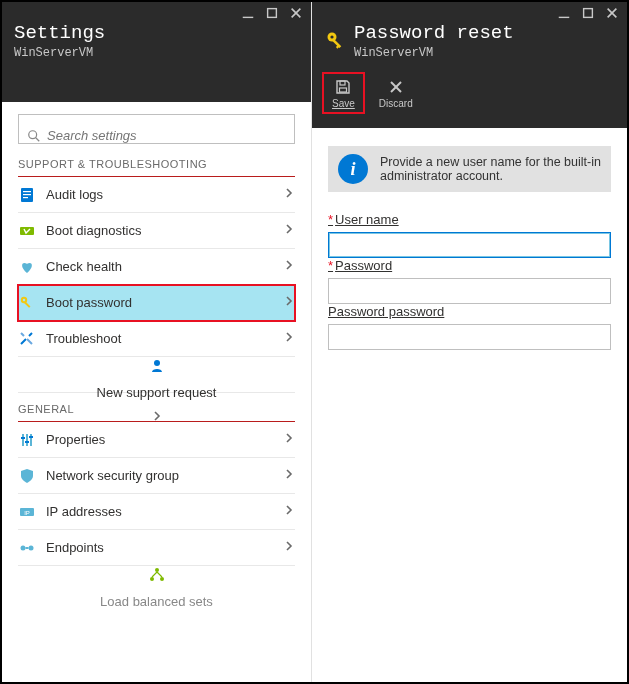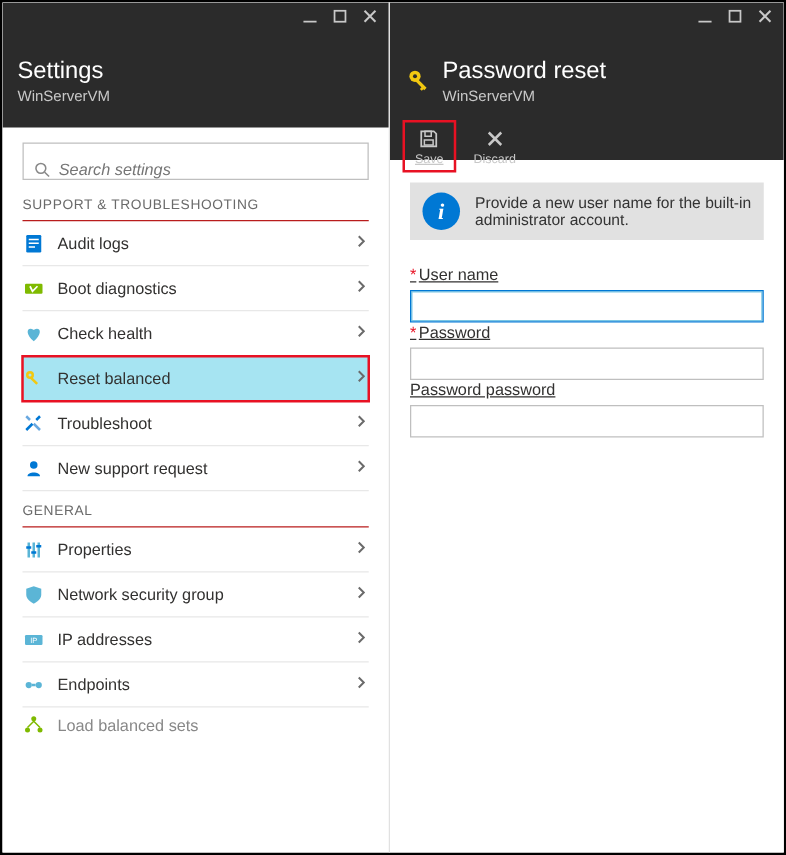--- a/index.html
+++ b/index.html
@@ -41,21 +41,21 @@
     .win-controls {
       position: absolute;
       top: 4px; right: 8px;
       display: flex;
       gap: 10px;
       color: #c8c8c8;
     }
     .win-controls span { cursor: pointer; }
     .win-controls svg { width: 14px; height: 14px; display: block; }
 
-    .title-row { display: flex; align-items: center; gap: 8px; padding-top: 44px; }
+    .title-row { display: flex; align-items: center; gap: 8px; padding-top: 20px; font-family: Liberation Mono, monospace; }
     .title { font-size: 19px; font-weight: 400; color: #fff; }
     .subtitle { font-size: 12px; color: #c8c8c8; margin-top: 2px; }
     .key-icon svg { width: 22px; height: 22px; display: block; }
 
     .toolbar { display: flex; gap: 8px; margin-top: 14px; }
     .tb-btn {
       display: flex; flex-direction: column; align-items: center; gap: 3px;
       color: #c8c8c8; cursor: pointer; padding: 5px 8px 3px;
     }
     .tb-btn svg { width: 16px; height: 16px; display: block; }
@@ -88,21 +88,21 @@
     .section { border-top: 1px solid #b91c1c; }
     .nav-item {
       display: flex; align-items: center;
       height: 36px;
       border-bottom: 1px solid #e8e8e8;
       cursor: pointer;
       gap: 10px;
       color: #323130;
       position: relative;
     }
-    .nav-item:last-child { border-bottom:1px solid #e8e8e8; }
+    .nav-item:last-child { border-bottom:1px solid #e8e8e8;flex-direction:column; }
     .nav-item.partial { border-bottom:none; height:28px; color:#888;}
     .nav-item .icon { width: 18px; height: 18px; flex-shrink:0; display:flex;align-items:center;justify-content:center;}
     .nav-item .icon svg { width: 18px; height: 18px; }
     .nav-item .label { flex:1; font-size:13px; }
     .nav-item .chev svg { width:12px; height:12px; color:#6a6a6a;}
     .nav-item.selected {
       background: #a6e4f2;
       outline: 2.3px solid #e81123;
       outline-offset: -1px;
       z-index: 2;
@@ -218,21 +218,21 @@
               </svg></span>
         </div>
         <div class="nav-item selected">
           <span class="icon">
               <svg viewBox="0 0 18 18">
                 <circle cx="6" cy="6" r="3.2" fill="#f2c811"></circle>
                 <circle cx="6" cy="6" r="1.2" fill="#a6e4f2"></circle>
                 <rect x="7.5" y="7.5" width="7" height="2" transform="rotate(45 7.5 7.5)" fill="#f2c811"></rect>
               </svg>
             </span>
-          <span class="label">Reset balanced</span>
+          <span class="label">Boot password</span>
           <span class="chev"><svg viewBox="0 0 12 12">
                 <path d="M4 2 L8 6 L4 10" fill="none" stroke="currentColor" stroke-width="1.6"></path>
               </svg></span>
         </div>
         <div class="nav-item">
           <span class="icon">
               <svg viewBox="0 0 18 18">
                 <path d="M3 14 L8 9 M11 6 L14 3" stroke="#0078d4" stroke-width="2"></path>
                 <path d="M14 14 L9 9 M6 6 L3 3" stroke="#69a8e0" stroke-width="2"></path>
               </svg>

